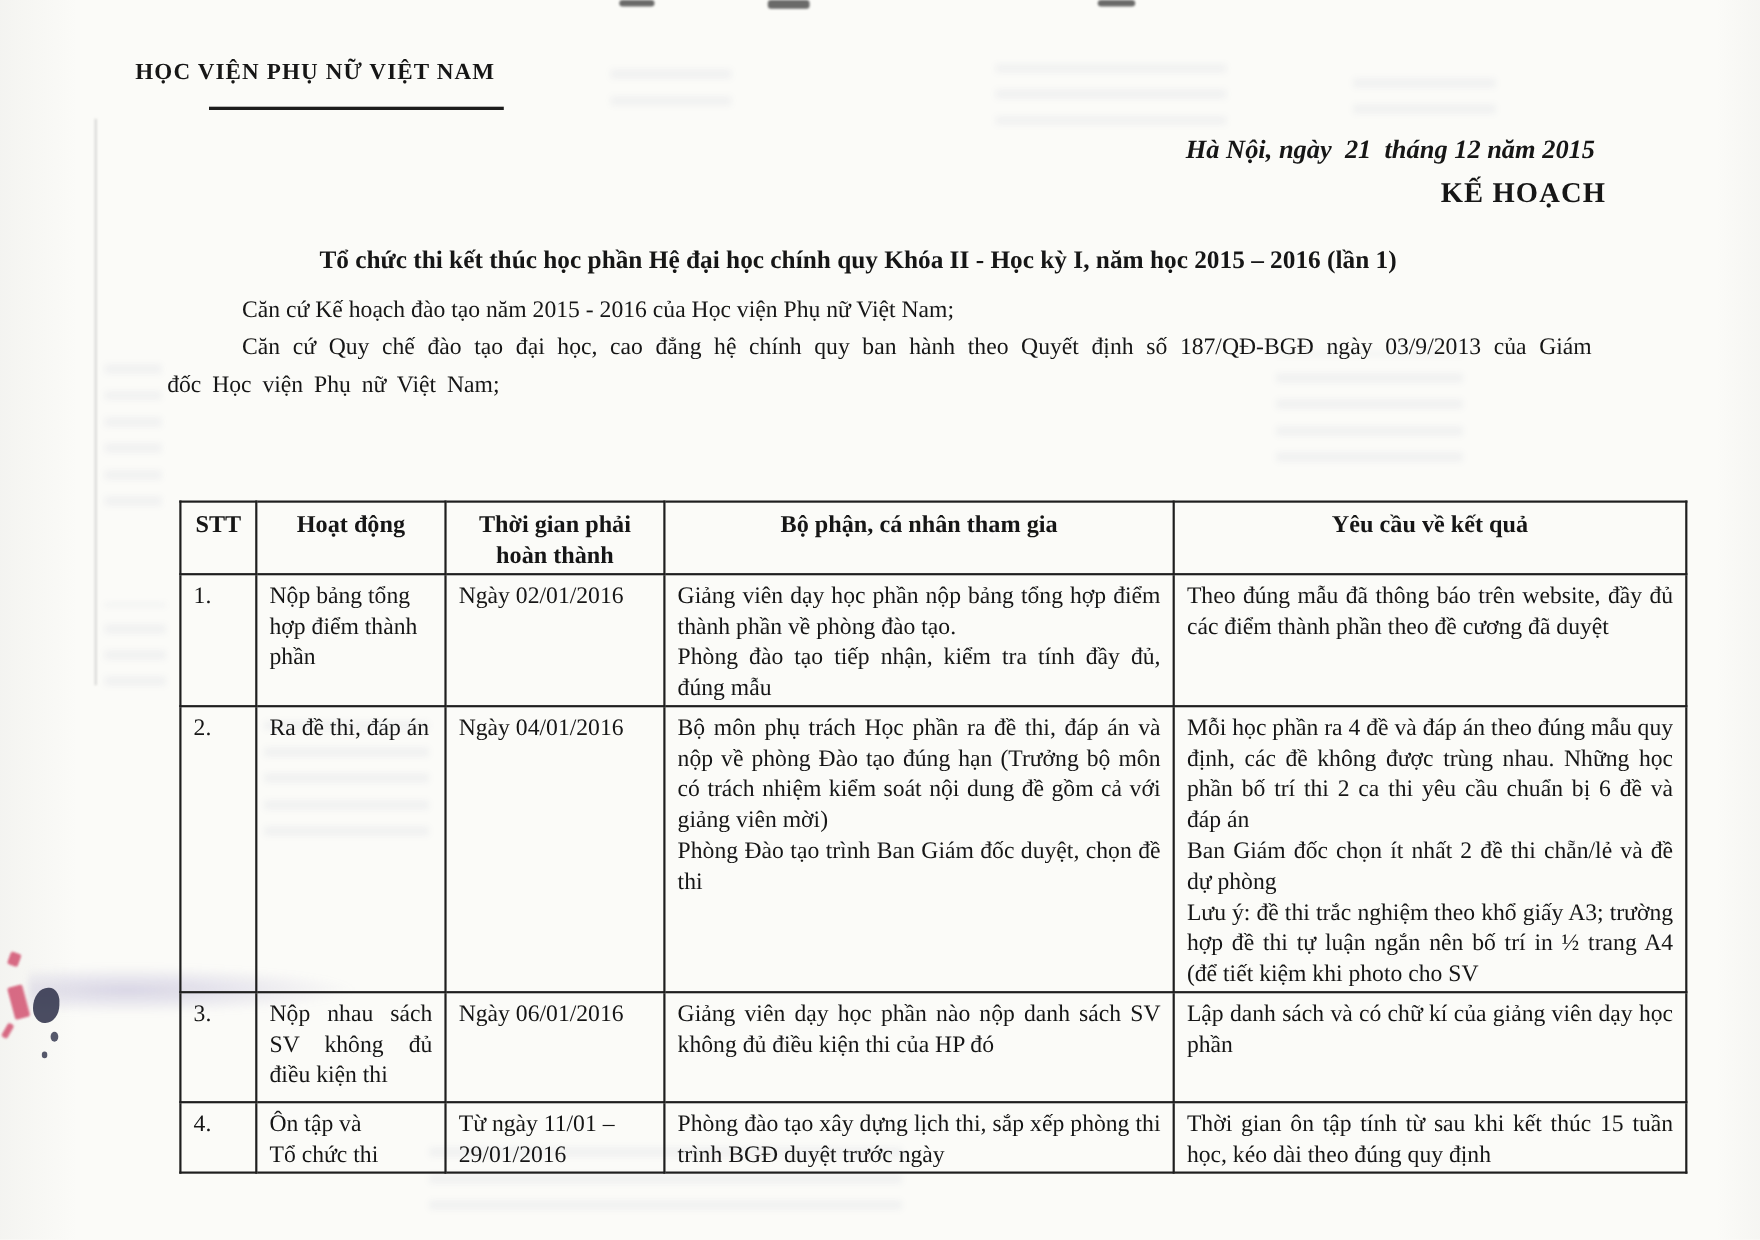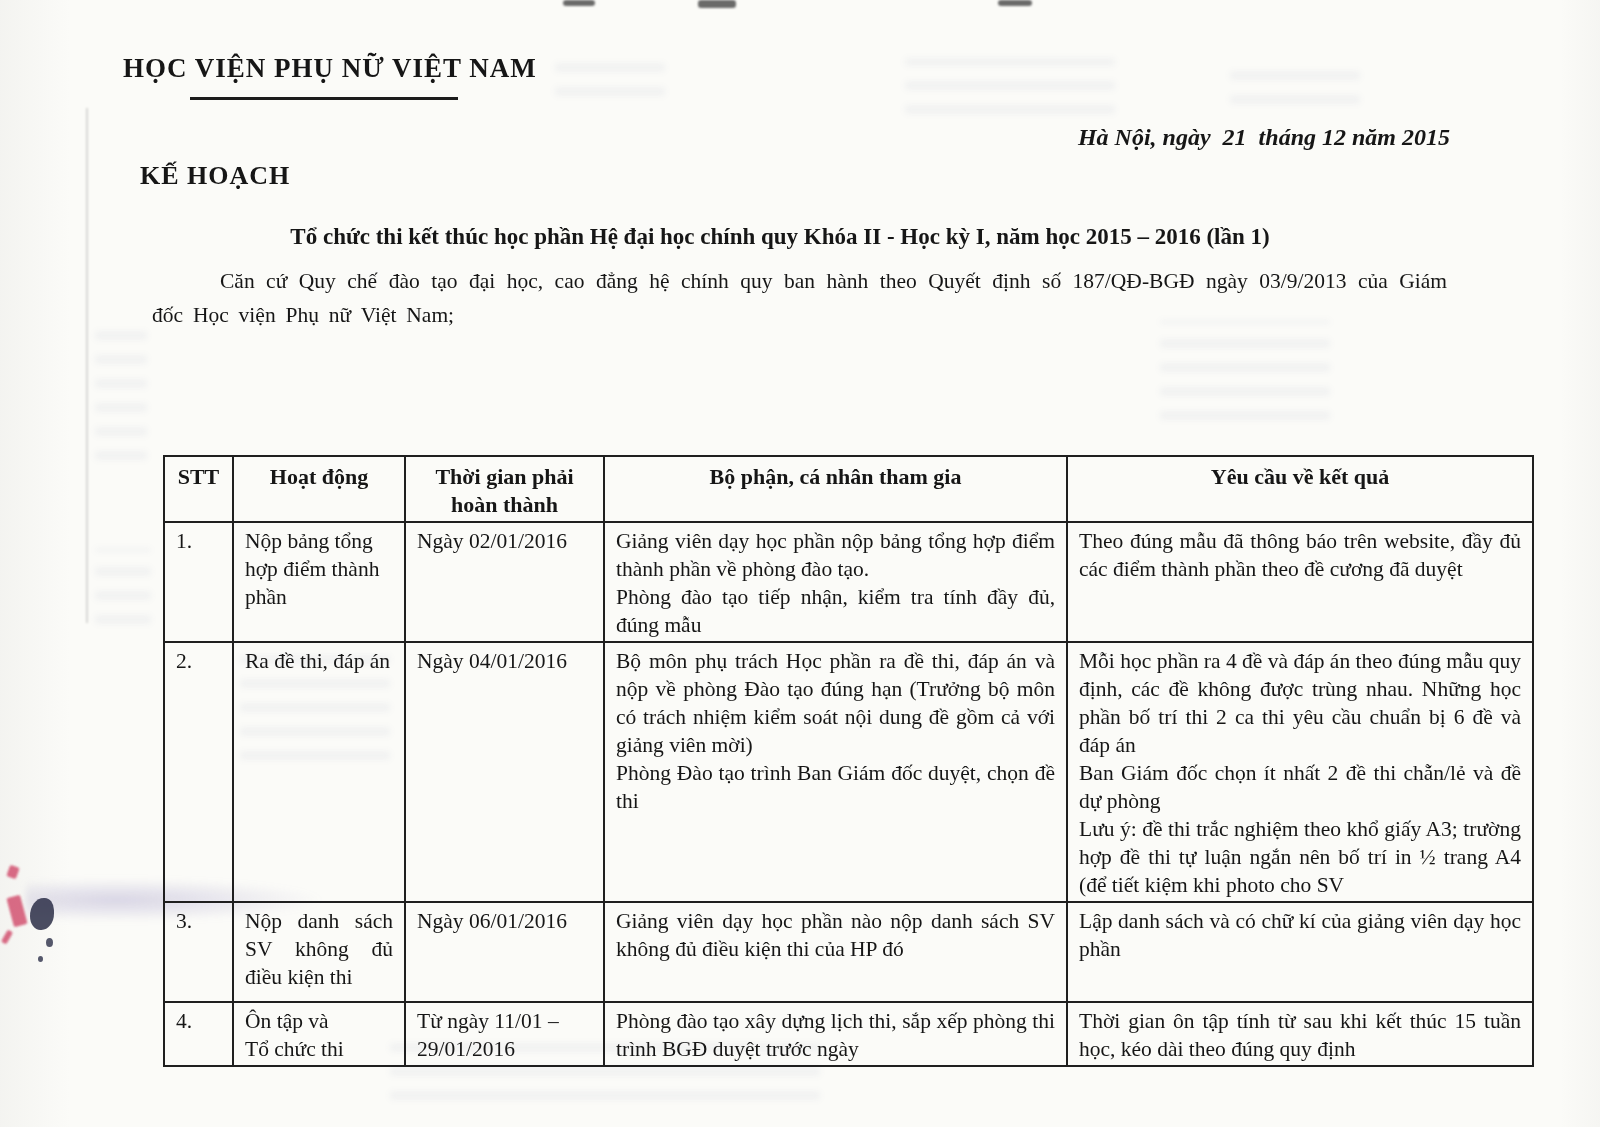--- a/index.html
+++ b/index.html
@@ -12,31 +12,31 @@
   
   .paper-shade{
     position:absolute;inset:0;
     background:
       linear-gradient(90deg, rgba(180,180,175,.10) 0, rgba(0,0,0,0) 70px),
       linear-gradient(270deg, rgba(180,180,175,.08) 0, rgba(0,0,0,0) 40px);
     pointer-events:none;
   }
   .org-name{
     position:absolute;left:123px;top:53px;
-    font-size:27px;font-weight:bold;letter-spacing:1px;white-space:nowrap;
+    font-size:21px;font-weight:bold;letter-spacing:1px;white-space:nowrap;
   }
   .org-underline{
     position:absolute;left:190px;top:97px;width:268px;height:3px;background:#1c1c1c;
   }
   .date-line{
     position:absolute;top:124px;right:150px;
     font-size:24px;font-style:italic;font-weight:bold;white-space:pre;
   }
   .doc-title{
-    position:absolute;left:140px;top:161px;width:1320px;text-align:left;
+    position:absolute;left:140px;top:161px;width:1320px;text-align:right;
     font-size:26px;font-weight:bold;letter-spacing:1px;
   }
   .doc-subtitle{
     position:absolute;left:100px;top:196px;width:1360px;text-align:center;
     font-size:23px;font-weight:bold;margin-top:28px;
   }
   .body-text{
     position:absolute;left:152px;top:264px;width:1295px;
     font-size:21.5px;line-height:34px;text-align:justify;
   }
@@ -101,20 +101,21 @@
 <div class="red-mark" style="left:10px;top:896px;width:14px;height:30px;transform:rotate(-15deg);"></div>
 <div class="red-mark" style="left:4px;top:930px;width:6px;height:14px;transform:rotate(30deg);"></div>
 
 <div class="org-name">HỌC VIỆN PHỤ NỮ VIỆT NAM</div>
 <div class="org-underline"></div>
 <div class="date-line">Hà Nội, ngày  21  tháng 12 năm 2015</div>
 <div class="doc-title">KẾ HOẠCH</div>
 <div class="doc-subtitle">Tổ chức thi kết thúc học phần Hệ đại học chính quy Khóa II - Học kỳ I, năm học 2015 – 2016 (lần 1)</div>
 
 <div class="body-text">
+  <p>Căn cứ Kế hoạch đào tạo năm 2015 - 2016 của Học viện Phụ nữ Việt Nam;</p>
   <p class="sp1">Căn cứ Quy chế đào tạo đại học, cao đẳng hệ chính quy ban hành theo Quyết định số 187/QĐ-BGĐ ngày 03/9/2013 của Giám đốc Học viện Phụ nữ Việt Nam;</p>
 </div>
 
 <table class="schedule">
   <colgroup>
     <col style="width:69px">
       <col style="width:172px">
       <col style="width:199px">
     <col style="width:463px">
       <col style="width:466px">
@@ -151,21 +152,21 @@
     </td>
     <td class="just">
       <p class="cp">Mỗi học phần ra 4 đề và đáp án theo đúng mẫu quy định, các đề không được trùng nhau. Những học phần bố trí thi 2 ca thi yêu cầu chuẩn bị 6 đề và đáp án</p>
       <p class="cp">Ban Giám đốc chọn ít nhất 2 đề thi chẵn/lẻ và đề dự phòng</p>
       <p class="cp">Lưu ý: đề thi trắc nghiệm theo khổ giấy A3; trường hợp đề thi tự luận ngắn nên bố trí in ½ trang A4 (để tiết kiệm khi photo cho SV</p>
     </td>
   </tr>
 
   <tr class="r3">
     <td class="stt">3.</td>
-    <td class="just">Nộp danh sách SV không đủ điều kiện thi</td>
+    <td class="just">Nộp nhau sách SV không đủ điều kiện thi</td>
     <td>Ngày 06/01/2016</td>
     <td class="just">
       <p class="cp">Giảng viên dạy học phần nào nộp danh sách SV không đủ điều kiện thi của HP đó</p>
     </td>
     <td class="just">
       <p class="cp">Lập danh sách và có chữ kí của giảng viên dạy học phần</p>
     </td>
   </tr>
 
   <tr class="r4">

